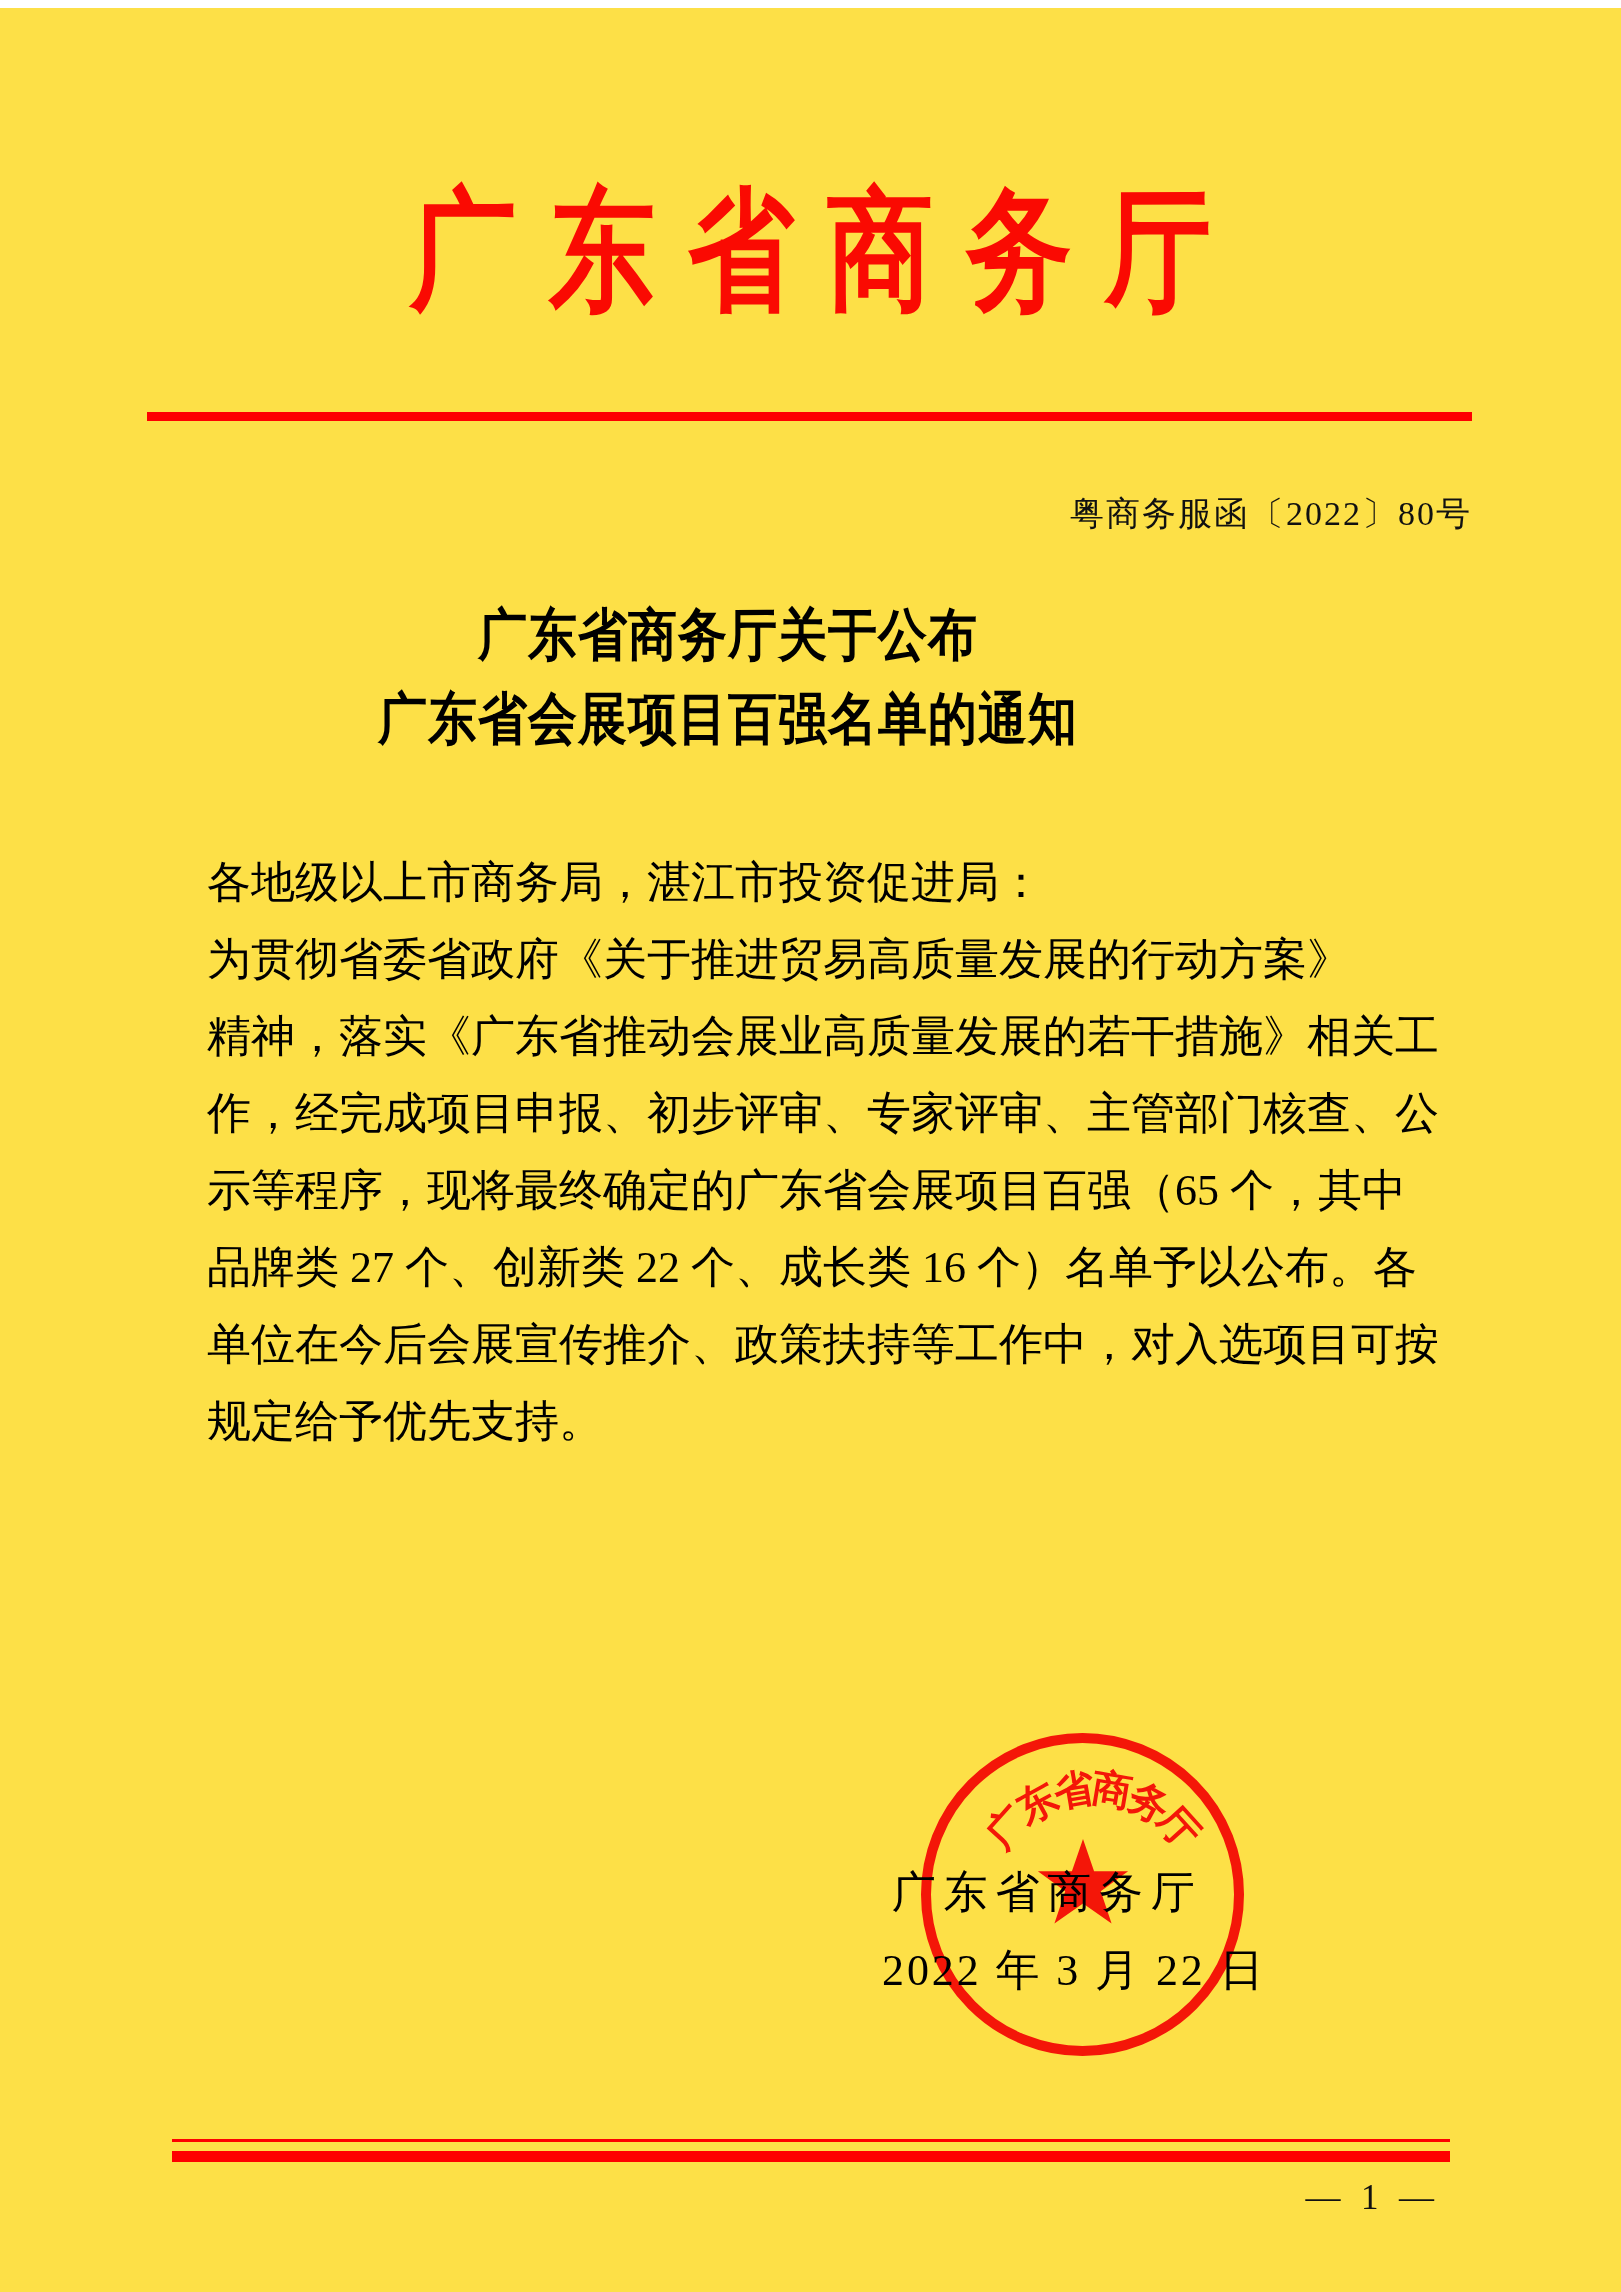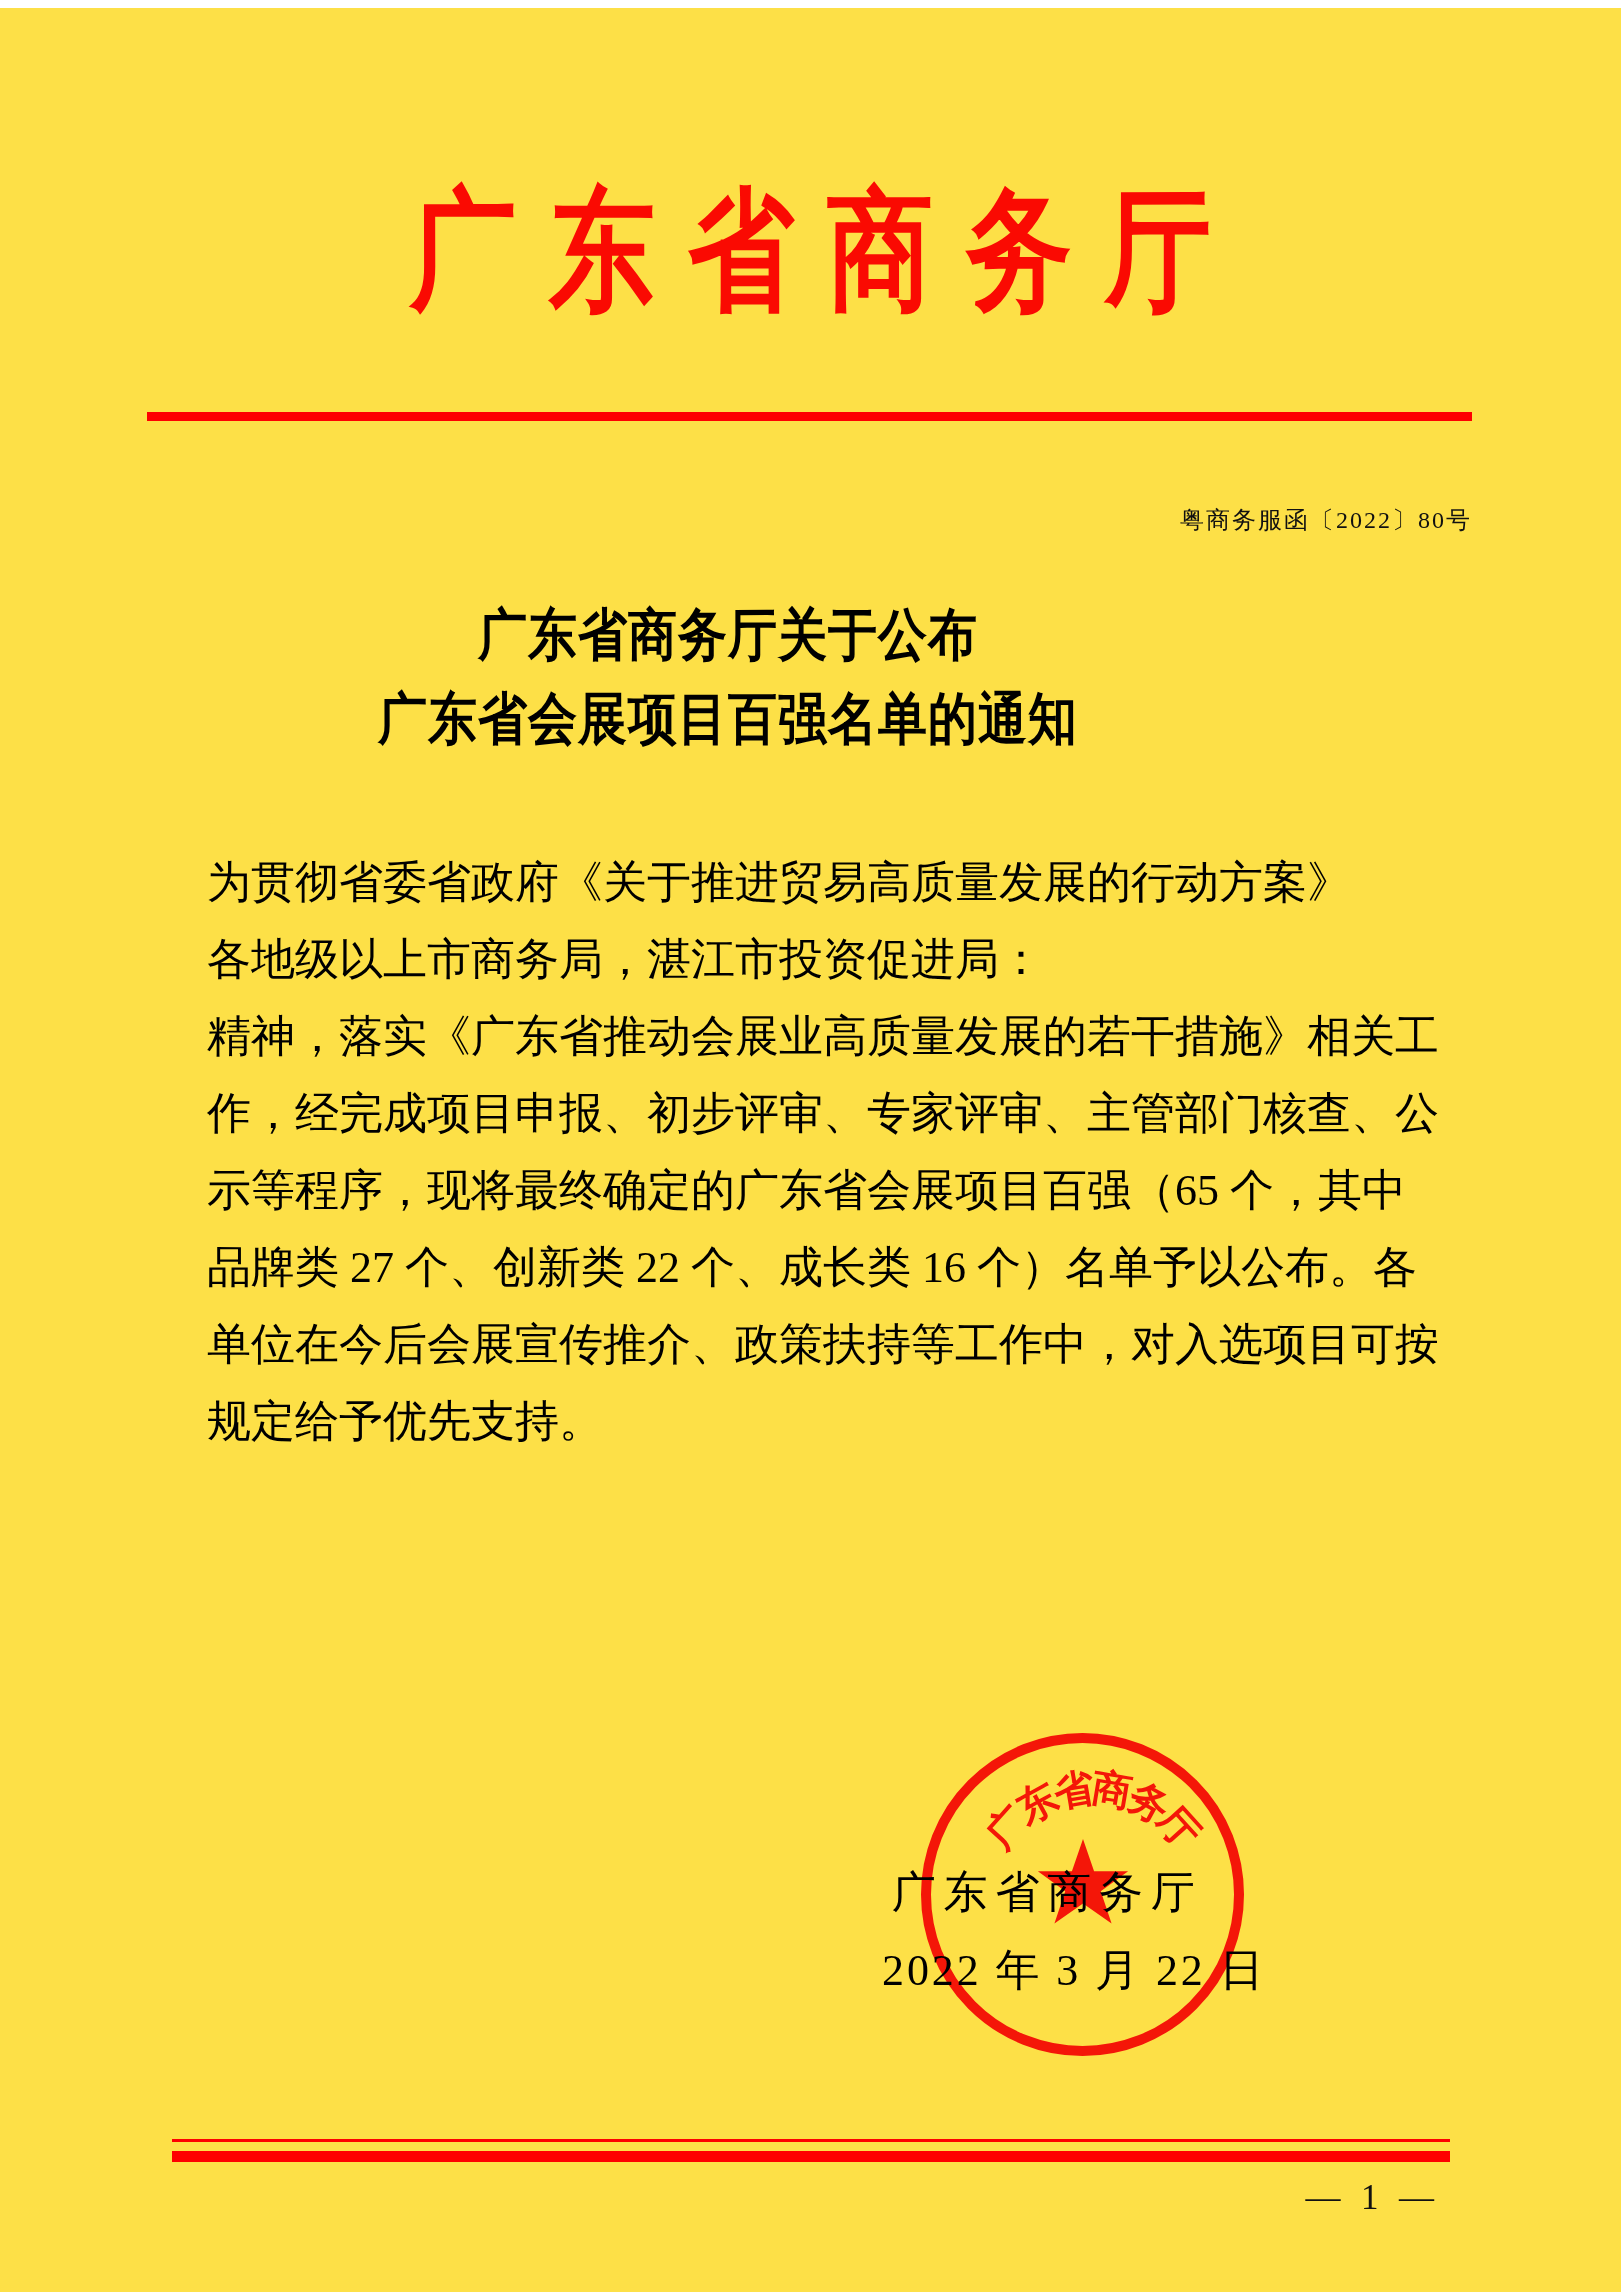--- a/index.html
+++ b/index.html
@@ -45,22 +45,22 @@
     top: 404px;
     width: 1325px;
     height: 8.8px;
     background: #FE0000;
   }
 
   
   .doc-number {
     position: absolute;
     right: 149px;
-    top: 496px;
-    font-size: 24px;
+    top: 483px;
+    font-size: 34px;
     letter-spacing: 2px;
     color: #111;
     white-space: nowrap;
   }
 
   
   .doc-title {
     position: absolute;
     left: 0;
     top: 586px;
@@ -216,22 +216,22 @@
   <div class="header-rule"></div>
 
   <div class="doc-number">粤商务服函〔2022〕80号</div>
 
   <div class="doc-title">
     <span class="tline">广东省商务厅关于公布</span>
     <span class="tline">广东省会展项目百强名单的通知</span>
   </div>
 
   <div class="body-block">
+    <div class="body-line">各地级以上市商务局，湛江市投资促进局：</div>
     <div class="body-line">为贯彻省委省政府《关于推进贸易高质量发展的行动方案》</div>
-    <div class="body-line">各地级以上市商务局，湛江市投资促进局：</div>
     <div class="body-line">精神，落实《广东省推动会展业高质量发展的若干措施》相关工</div>
     <div class="body-line">作，经完成项目申报、初步评审、专家评审、主管部门核查、公</div>
     <div class="body-line">示等程序，现将最终确定的广东省会展项目百强（65 个，其中</div>
     <div class="body-line">品牌类 27 个、创新类 22 个、成长类 16 个）名单予以公布。各</div>
     <div class="body-line">单位在今后会展宣传推介、政策扶持等工作中，对入选项目可按</div>
     <div class="body-line">规定给予优先支持。</div>
   </div>
 
 
   <div class="signature-zone">

